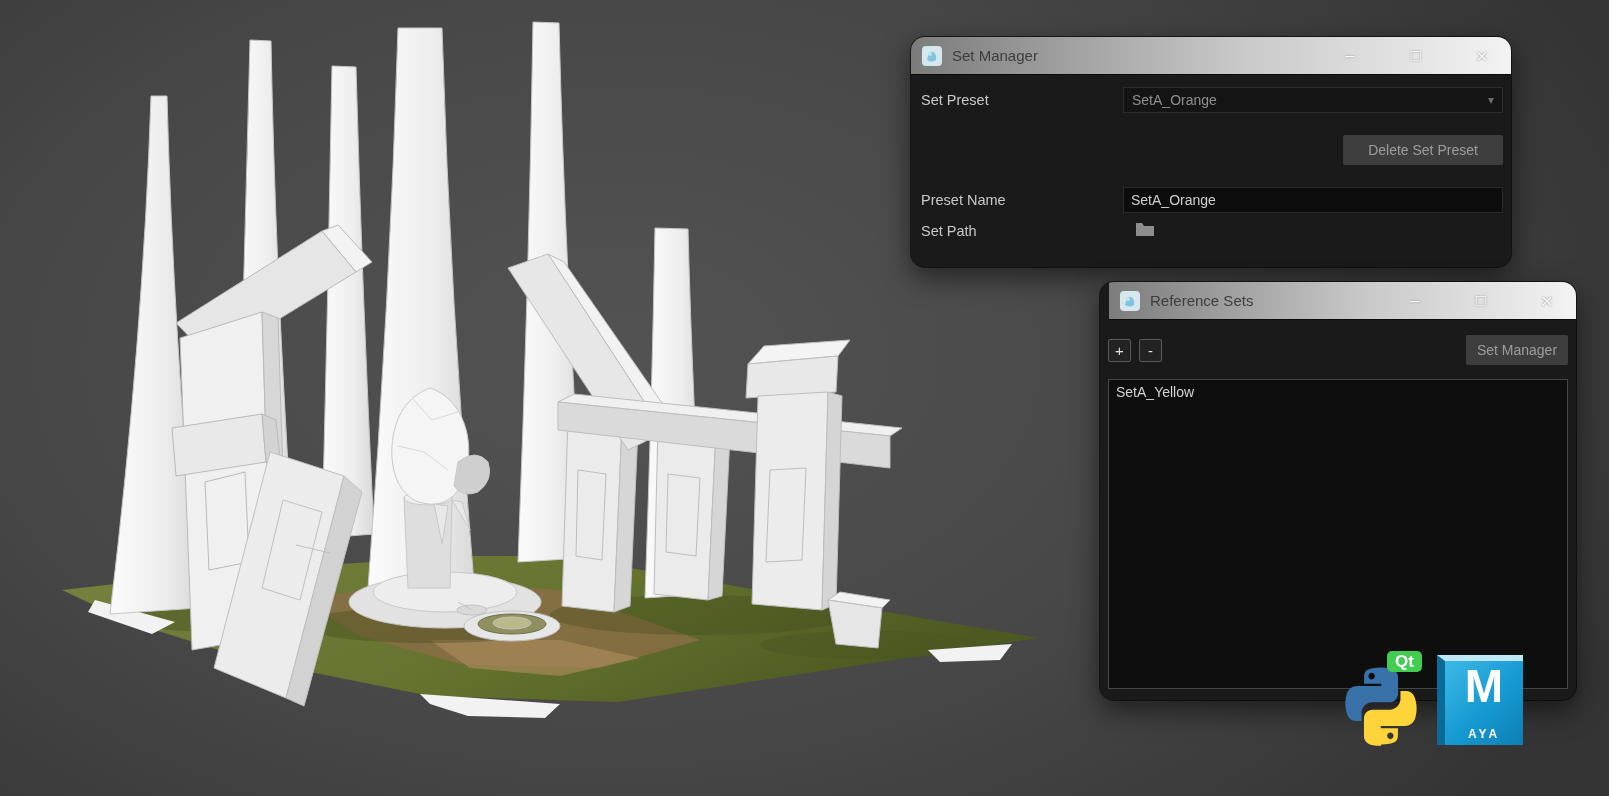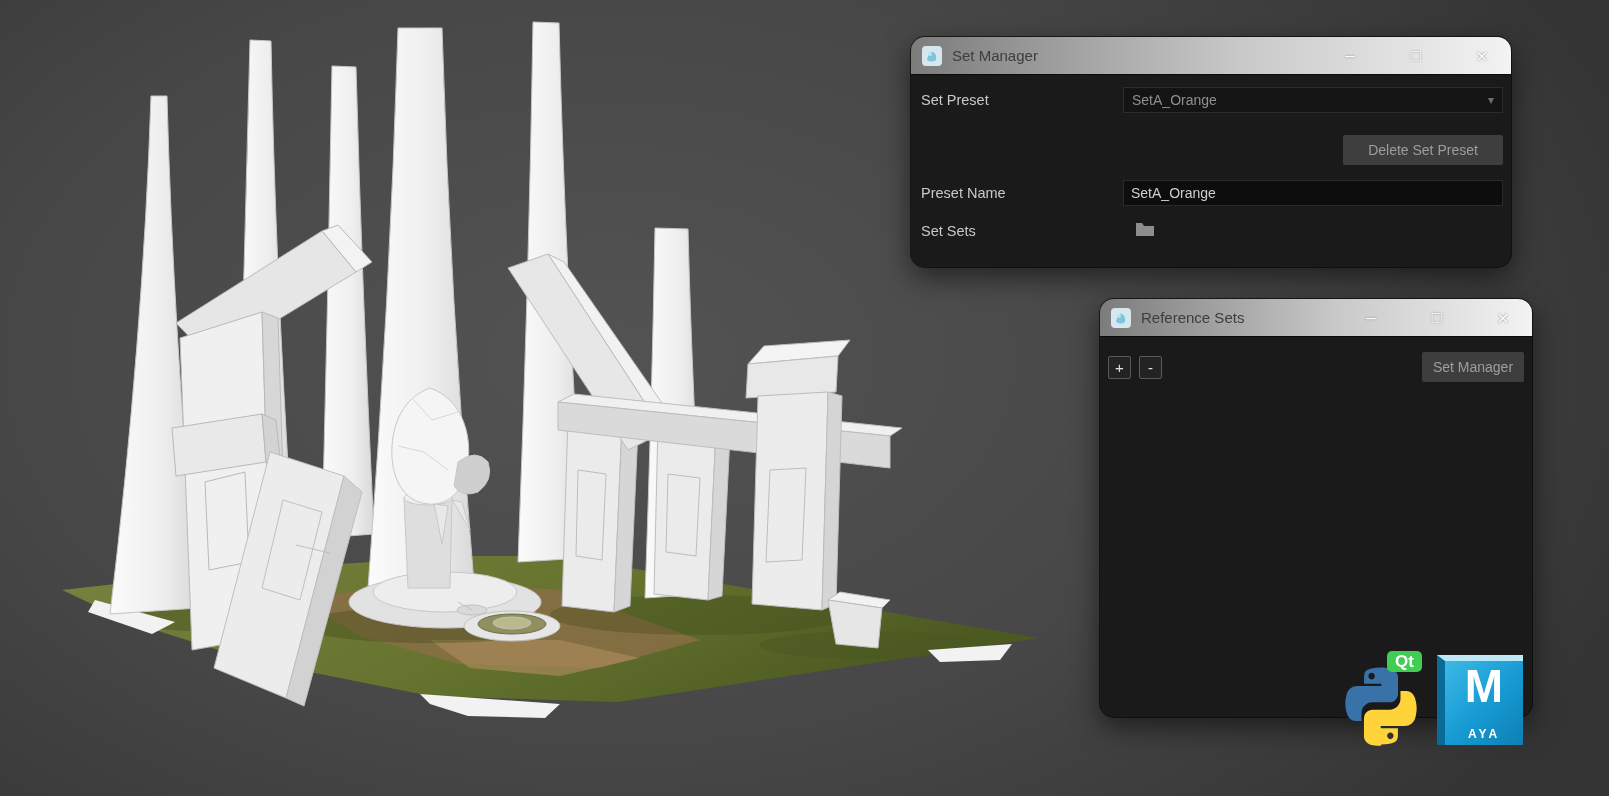--- a/index.html
+++ b/index.html
@@ -28,28 +28,28 @@
   .win-controls { display:flex; gap:40px; margin-right:6px; }
   .win-btn {
     background:transparent; border:none; color:#fdfdfd; cursor:pointer;
     font-size:17px; line-height:1; width:26px; height:26px;
     text-shadow:0 0 2px rgba(90,90,90,.8);
     font-family:"Liberation Sans", sans-serif;
   }
   .win-btn.close { font-size:21px; }
 
   .set-manager { left:911px; top:37px; width:600px; height:230px; }
-  .ref-sets    { left:1100px; top:299px; width:432px; height:418px; }
+  .ref-sets    { left:1100px; top:282px; width:476px; height:418px;padding-left:9px; }
 
   .row { position:absolute; left:10px; right:8px; display:flex; align-items:center; }
   .row label { width:202px; flex:none; font-size:14.5px; color:#c9c9c9; }
 
   .sm-row-preset { top:50px;  height:26px; }
   .sm-row-delete { top:98px;  height:30px; justify-content:flex-end; }
-  .sm-row-name   { top:143px; height:26px; }
+  .sm-row-name   { top:150px; height:26px; }
   .sm-row-path   { top:181px; height:26px; }
 
   .combo {
     flex:1 1 auto; height:26px; background:#141414; border:1px solid #2d2d2d;
     display:flex; align-items:center; padding:0 8px; color:#8f8f8f; font-size:14px;
   }
   .combo .combo-text { flex:1 1 auto; }
   .combo-arrow { color:#6e6e6e; font-size:12px; }
 
   .btn {
@@ -236,21 +236,21 @@
   <div class="row sm-row-delete">
     <button class="btn delete-btn">Delete Set Preset</button>
   </div>
 
   <div class="row sm-row-name">
     <label>Preset Name</label>
     <input class="field" value="SetA_Orange" style="">
   </div>
 
   <div class="row sm-row-path">
-    <label>Set Sets</label>
+    <label>Set Path</label>
     <button class="folder-btn">
       <span>
         <svg width="20" height="15" viewBox="0 0 20 15">
             <path d="M1 1 h6 l2 3 h10 v10 H1 Z" fill="#8d8d8d"></path>
           </svg>
       </span>
     </button>
   </div>
 </div>
 
@@ -270,20 +270,23 @@
       <button class="win-btn close">×</button>
     </span>
   </div>
 
   <div class="rs-toolbar-left">
     <button class="sq-btn">+</button>
     <button class="sq-btn">-</button>
   </div>
   <button class="btn rs-setmanager-btn">Set Manager</button>
 
+  <div class="rs-list">
+    <div class="list-item">SetA_Yellow</div>
+  </div>
 </div>
 
 <div class="python-logo">
   <svg width="82" height="92" viewBox="0 0 64 68">
     <path d="M31.9 4c-2.3 0-4.5.2-6.4.55-5.7 1-6.7 3.1-6.7 7v5.1h13.4v1.7H13.5c-3.9 0-7.3 2.3-8.4 6.8-1.2 5.1-1.3 8.3 0 13.7 1 4 3.3 6.8 7.1 6.8h4.6v-6.2c0-4.4 3.8-8.3 8.4-8.3h13.4c3.7 0 6.7-3.1 6.7-6.8V11.55c0-3.6-3.1-6.4-6.7-7-2.3-.4-4.7-.55-6.7-.55zM24.7 8.1c1.4 0 2.5 1.2 2.5 2.6s-1.1 2.6-2.5 2.6-2.5-1.2-2.5-2.6 1.1-2.6 2.5-2.6z" fill="#3872a8"></path>
     <path d="M32.1 64c2.3 0 4.5-.2 6.4-.55 5.7-1 6.7-3.1 6.7-7v-5.1H31.8v-1.7h18.7c3.9 0 7.3-2.3 8.4-6.8 1.2-5.1 1.3-8.3 0-13.7-1-4-3.3-6.8-7.1-6.8h-4.6v6.2c0 4.4-3.8 8.3-8.4 8.3H25.4c-3.7 0-6.7 3.1-6.7 6.8v13.9c0 3.6 3.1 6.4 6.7 7 2.3.4 4.7.55 6.7.55zM39.3 59.9c-1.4 0-2.5-1.2-2.5-2.6s1.1-2.6 2.5-2.6 2.5 1.2 2.5 2.6-1.1 2.6-2.5 2.6z" fill="#ffd43b"></path>
   </svg>
 </div>
 <div class="qt-badge">
   <span>Qt</span>

